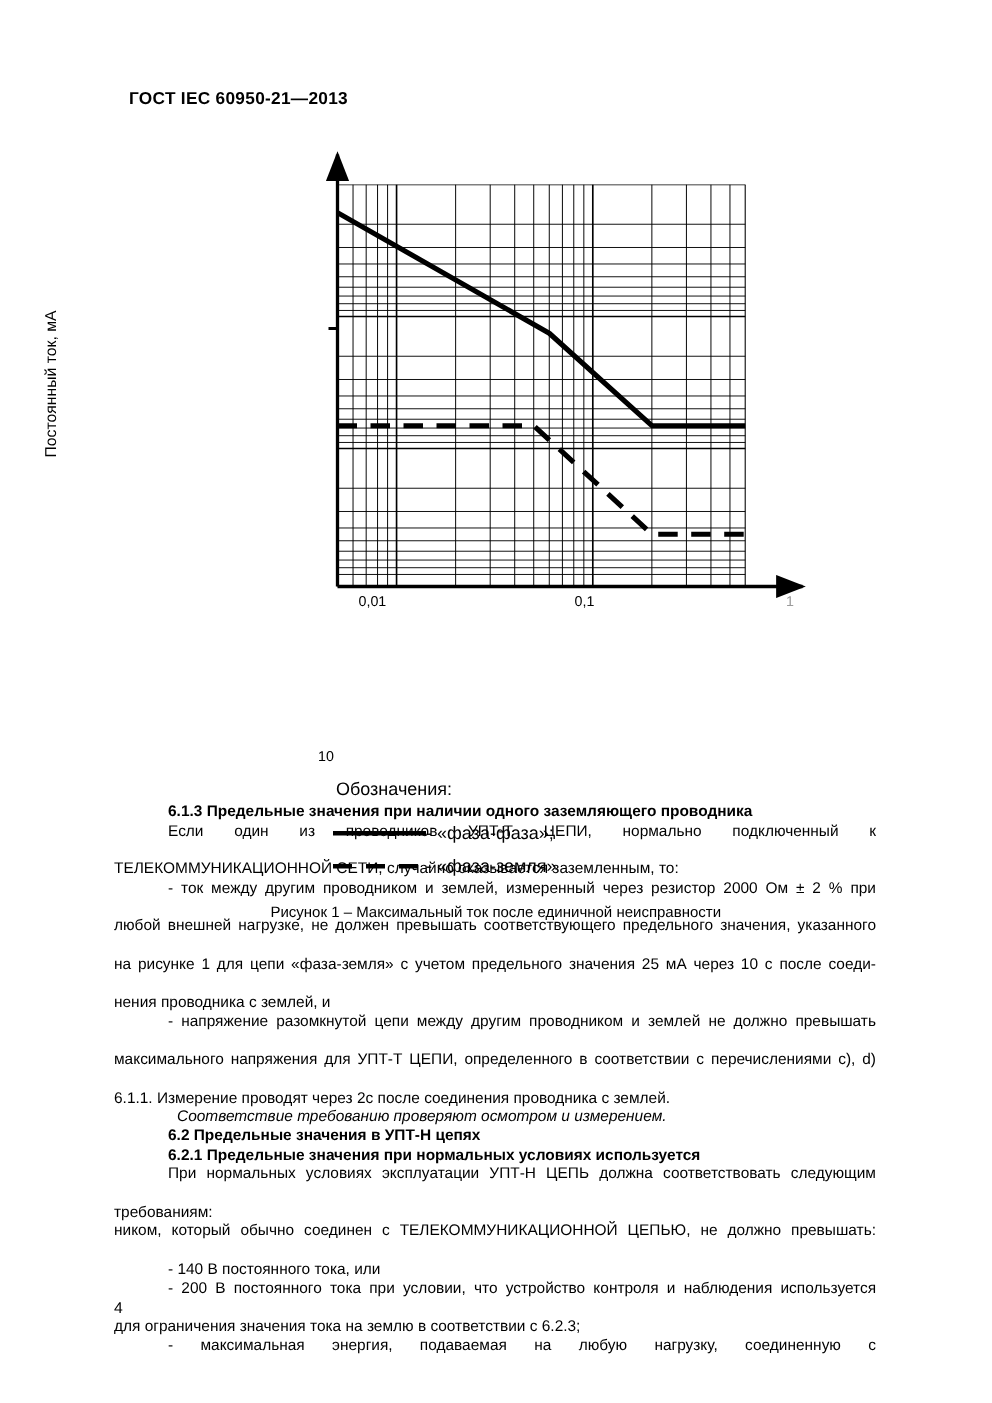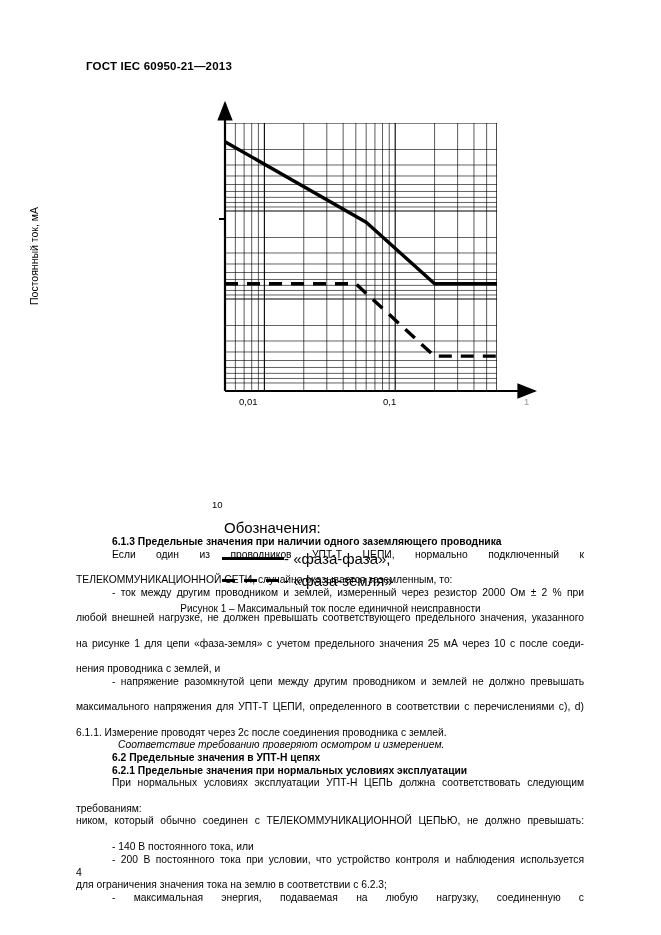--- a/index.html
+++ b/index.html
@@ -93,21 +93,21 @@
     top: 404px;
     font-size: 9.5px;
   }
 
   
   .legend {
     position: absolute;
     left: 222px;
     top: 424px;
     width: 300px;
-    font-size: 15px;
+    font-size: 12px;
   }
   .legend-title {
     margin-bottom: 11px;
     padding-left: 2px;
   }
   .legend-row {
     display: flex;
     align-items: center;
     height: 22px;
   }
@@ -309,21 +309,21 @@
       <div class="p flush">ТЕЛЕКОММУНИКАЦИОННОЙ СЕТИ, случайно оказывается заземленным, то:</div>
       <div class="p dash j">- ток между другим проводником и землей, измеренный через резистор 2000 Ом ± 2 % при</div>
       <div class="p flush j">любой внешней нагрузке, не должен превышать соответствующего предельного значения, указанного</div>
       <div class="p flush j">на рисунке 1 для цепи «фаза-земля» с учетом предельного значения 25 мА через 10 с после соеди-</div>
       <div class="p flush">нения проводника с землей, и</div>
       <div class="p dash j">- напряжение разомкнутой цепи между другим проводником и землей не должно превышать</div>
       <div class="p flush j">максимального напряжения для УПТ-Т ЦЕПИ, определенного в соответствии с перечислениями c), d)</div>
       <div class="p flush">6.1.1. Измерение проводят через 2с после соединения проводника с землей.</div>
       <div class="p italic">Соответствие требованию проверяют осмотром и измерением.</div>
       <div class="p head">6.2 Предельные значения в УПТ-Н цепях</div>
-      <div class="p head">6.2.1 Предельные значения при нормальных условиях эксплуатации</div>
+      <div class="p head">6.2.1 Предельные значения при нормальных условиях используется</div>
       <div class="p indent j">При нормальных условиях эксплуатации УПТ-Н ЦЕПЬ должна соответствовать следующим</div>
       <div class="p flush">требованиям:</div>
       <div class="p flush j">ником, который обычно соединен с ТЕЛЕКОММУНИКАЦИОННОЙ ЦЕПЬЮ, не должно превышать:</div>
       <div class="p dash">- 140 В постоянного тока, или</div>
       <div class="p dash j">- 200 В постоянного тока при условии, что устройство контроля и наблюдения используется</div>
       <div class="p flush">для ограничения значения тока на землю в соответствии с 6.2.3;</div>
       <div class="p dash j">- максимальная энергия, подаваемая на любую нагрузку, соединенную с</div>
     </div>
 
   <div class="pagenum">4</div>

